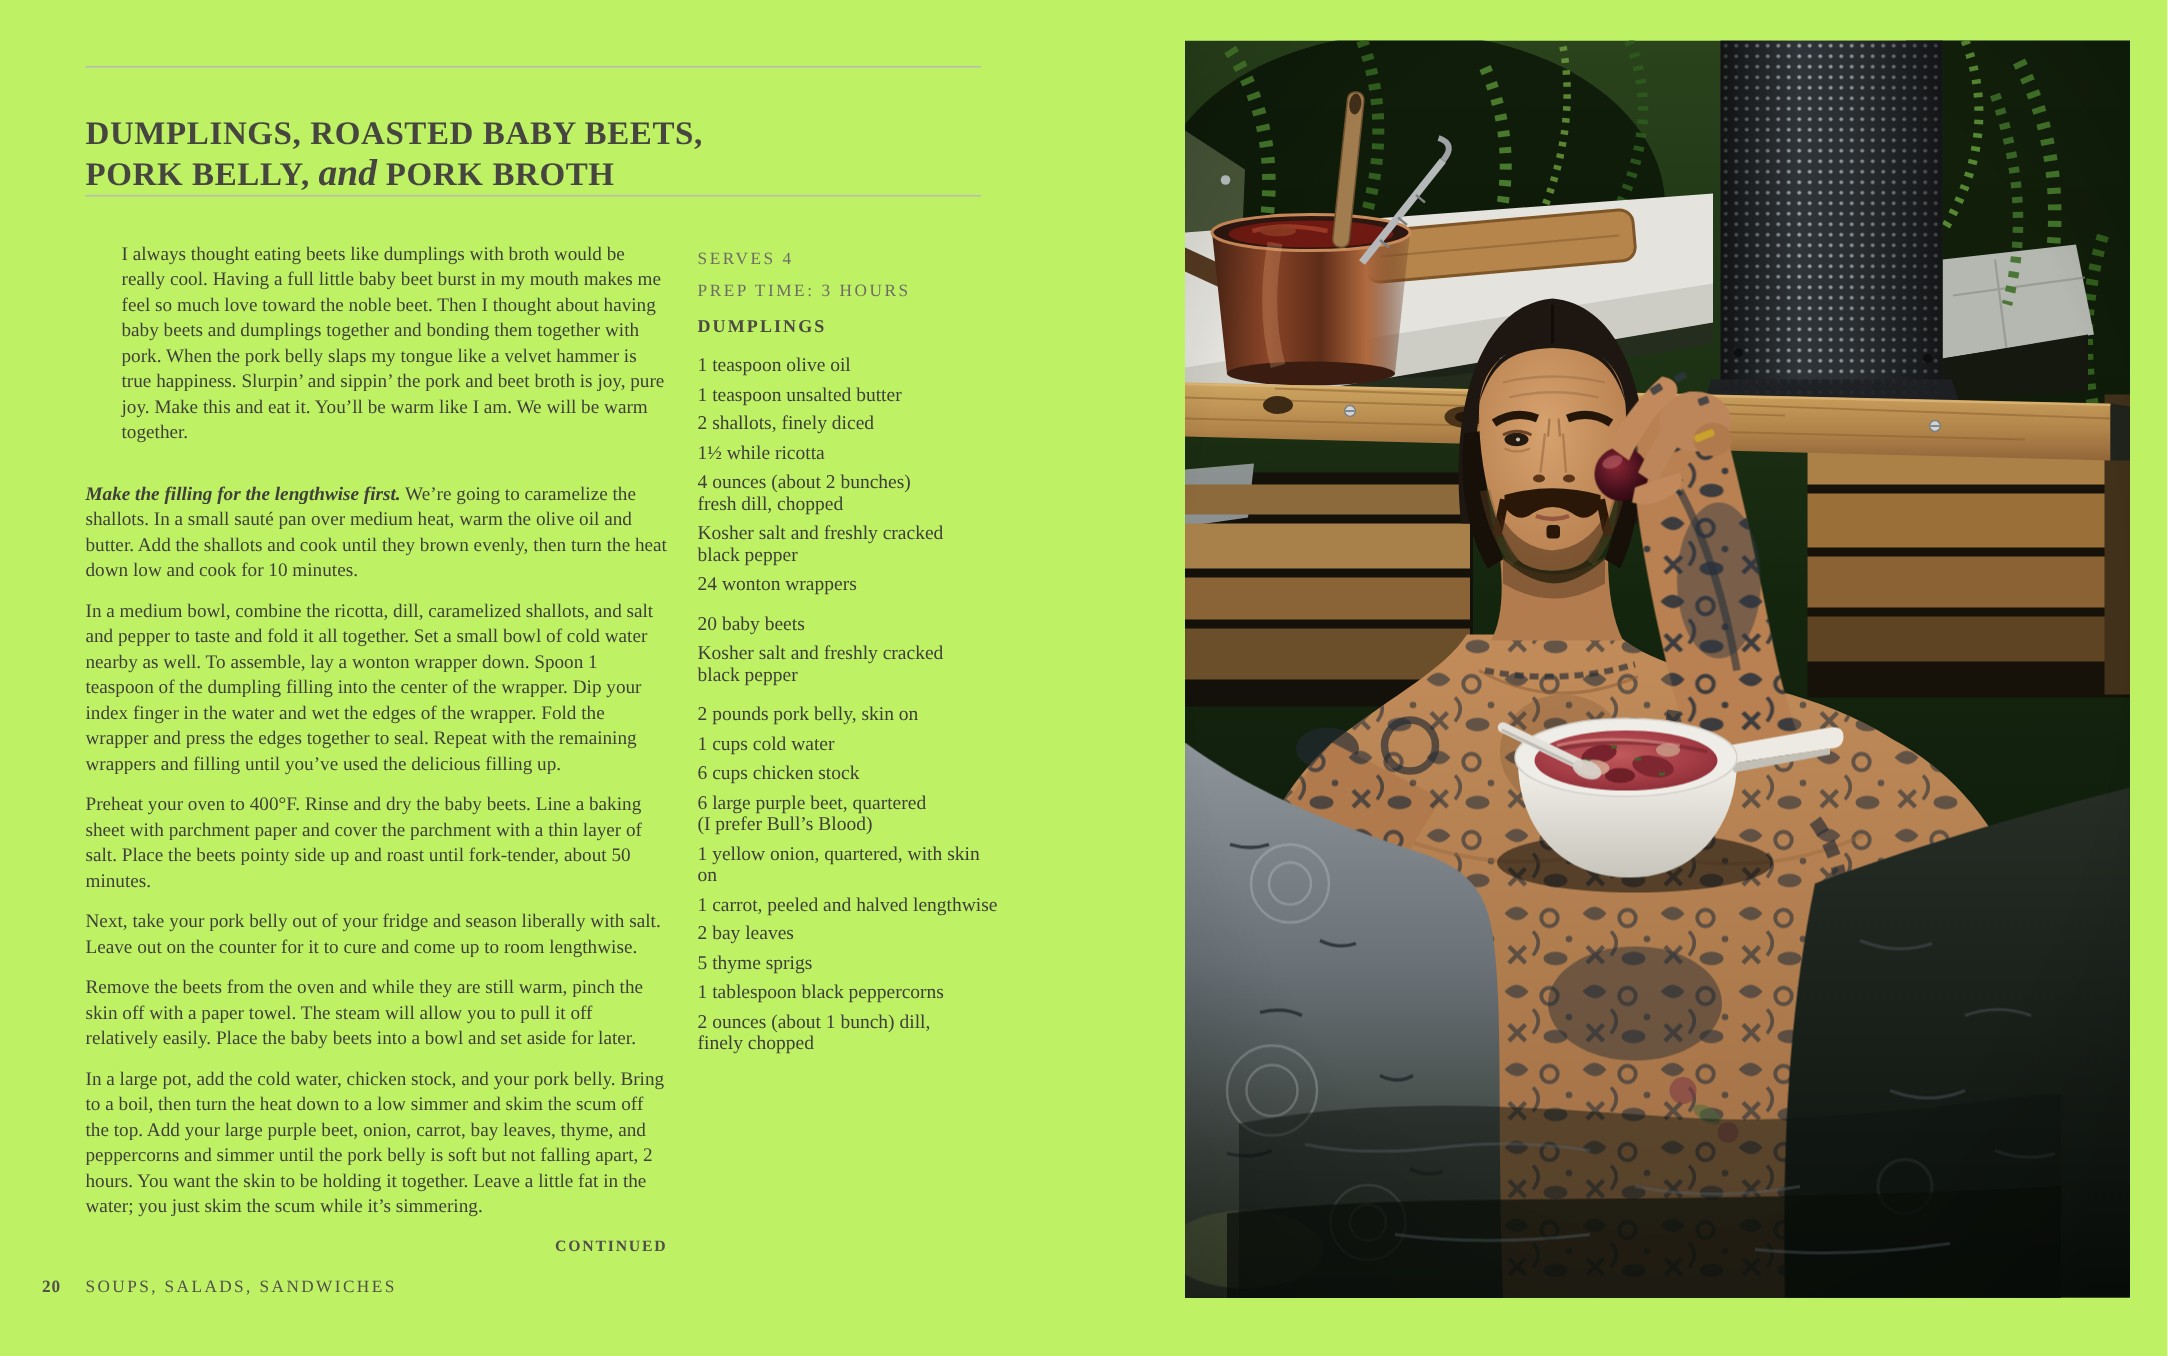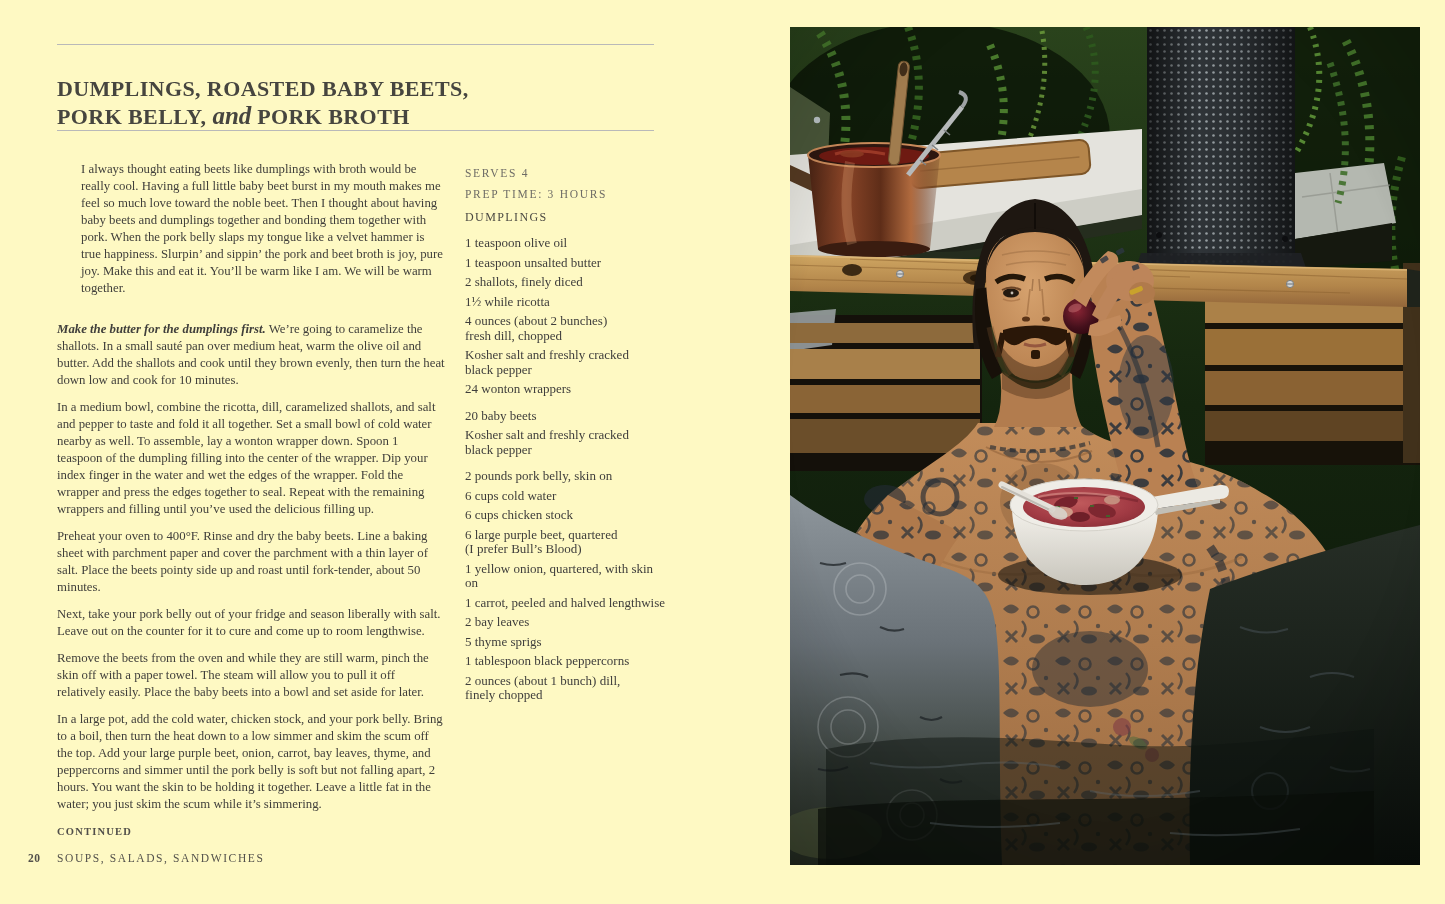--- a/index.html
+++ b/index.html
@@ -1,31 +1,31 @@
 <!DOCTYPE html>
 <html><head>
 <meta charset="utf-8">
 <style>
   html,body{margin:0;padding:0;background:#ffffff;}
-  .page{position:relative;width:1445px;height:904px;background:#fef9c3;overflow:hidden;
+  .page{position:relative;width:1445px;height:904px;background:#bef264;overflow:hidden;
         font-family:"Liberation Serif","DejaVu Serif",serif;color:#3f3e3c;}
   .rule{position:absolute;left:57px;width:597px;height:1px;background:#b9b9b9;}
   #rule-top{top:44px;}
   #rule-bottom{top:130px;}
   .title{position:absolute;left:57px;top:60px;width:600px;font-size:22px;line-height:27px;
          letter-spacing:.4px;color:#46453f;}
   .title .and{font-style:italic;text-transform:none;font-size:25px;letter-spacing:0;}
   .body-col{position:absolute;left:57px;top:161px;width:388px;font-size:12.8px;line-height:17px;color:#403f3b;}
   .body-col p{margin:0 0 10px 0;}
   .body-col p.intro{margin-bottom:24px;margin-left:24px;}
   .body-col .lead{font-style:italic;font-weight:bold;}
-  .continued{margin-top:6px;font-size:10.5px;letter-spacing:1.2px;color:#514f4a;font-weight:bold;}
+  .continued{margin-top:6px;font-size:10.5px;letter-spacing:1.2px;color:#514f4a;font-weight:bold;text-align:right;}
   .ing-col{position:absolute;left:465px;top:167px;width:202px;color:#3f3e3c;}
   .meta-line{font-size:11.5px;letter-spacing:1.7px;color:#6e6c66;margin-bottom:9px;}
-  .ing-header{font-size:12px;letter-spacing:1.4px;color:#4b4942;font-weight:normal;margin:10px 0 11px 0;}
+  .ing-header{font-size:12px;letter-spacing:1.4px;color:#4b4942;font-weight:bold;margin:10px 0 11px 0;}
   .ing-list .item{font-size:13px;line-height:14.5px;margin-bottom:5px;white-space:pre-line;}
   .ing-list{margin-bottom:12px;}
   .footer{position:absolute;top:852px;font-size:11.5px;letter-spacing:1.6px;color:#53514b;text-align:center;}
   #page-num{left:28px;font-weight:bold;letter-spacing:.5px;}
   #footer-section{left:57px;}
   figure.photo{position:absolute;left:790px;top:27px;width:630px;height:838px;margin:0;}
   figure.photo svg{display:block;width:100%;height:100%;}
 </style>
 </head>
 <body>
@@ -36,21 +36,21 @@
   <h1 class="title">
     <span>DUMPLINGS, ROASTED BABY BEETS,</span><br>
     <span><span>PORK BELLY, </span><span class="and">and</span><span> PORK BROTH</span></span>
   </h1>
   <div class="rule" id="rule-bottom"></div>
 
   <div class="body-col">
     <p class="intro">I always thought eating beets like dumplings with broth would be really cool. Having a full little baby beet burst in my mouth makes me feel so much love toward the noble beet. Then I thought about having baby beets and dumplings together and bonding them together with pork. When the pork belly slaps my tongue like a velvet hammer is true happiness. Slurpin’ and sippin’ the pork and beet broth is joy, pure joy. Make this and eat it. You’ll be warm like I am. We will be warm together.</p>
     <div>
 
-        <p><span class="lead">Make the butter for the dumplings first.</span><span> We’re going to caramelize the shallots. In a small sauté pan over medium heat, warm the olive oil and butter. Add the shallots and cook until they brown evenly, then turn the heat down low and cook for 10 minutes.</span></p>
+        <p><span class="lead">Make the filling for the lengthwise first.</span><span> We’re going to caramelize the shallots. In a small sauté pan over medium heat, warm the olive oil and butter. Add the shallots and cook until they brown evenly, then turn the heat down low and cook for 10 minutes.</span></p>
 
         <p><span class="lead"></span><span>In a medium bowl, combine the ricotta, dill, caramelized shallots, and salt and pepper to taste and fold it all together. Set a small bowl of cold water nearby as well. To assemble, lay a wonton wrapper down. Spoon 1 teaspoon of the dumpling filling into the center of the wrapper. Dip your index finger in the water and wet the edges of the wrapper. Fold the wrapper and press the edges together to seal. Repeat with the remaining wrappers and filling until you’ve used the delicious filling up.</span></p>
 
         <p><span class="lead"></span><span>Preheat your oven to 400°F. Rinse and dry the baby beets. Line a baking sheet with parchment paper and cover the parchment with a thin layer of salt. Place the beets pointy side up and roast until fork-tender, about 50 minutes.</span></p>
 
         <p><span class="lead"></span><span>Next, take your pork belly out of your fridge and season liberally with salt. Leave out on the counter for it to cure and come up to room lengthwise.</span></p>
 
         <p><span class="lead"></span><span>Remove the beets from the oven and while they are still warm, pinch the skin off with a paper towel. The steam will allow you to pull it off relatively easily. Place the baby beets into a bowl and set aside for later.</span></p>
 
         <p><span class="lead"></span><span>In a large pot, add the cold water, chicken stock, and your pork belly. Bring to a boil, then turn the heat down to a low simmer and skim the scum off the top. Add your large purple beet, onion, carrot, bay leaves, thyme, and peppercorns and simmer until the pork belly is soft but not falling apart, 2 hours. You want the skin to be holding it together. Leave a little fat in the water; you just skim the scum while it’s simmering.</span></p>
@@ -76,21 +76,21 @@
       </div>
     <div class="ing-list">
 
     <div class="item">20 baby beets</div>
         <div class="item">Kosher salt and freshly cracked
 black pepper</div>
       </div>
     <div class="ing-list">
 
     <div class="item">2 pounds pork belly, skin on</div>
-        <div class="item">6 cups cold water</div>
+        <div class="item">1 cups cold water</div>
         <div class="item">6 cups chicken stock</div>
         <div class="item">6 large purple beet, quartered
 (I prefer Bull’s Blood)</div>
         <div class="item">1 yellow onion, quartered, with skin on</div>
         <div class="item">1 carrot, peeled and halved lengthwise</div>
         <div class="item">2 bay leaves</div>
         <div class="item">5 thyme sprigs</div>
         <div class="item">1 tablespoon black peppercorns</div>
         <div class="item">2 ounces (about 1 bunch) dill,
 finely chopped</div>

